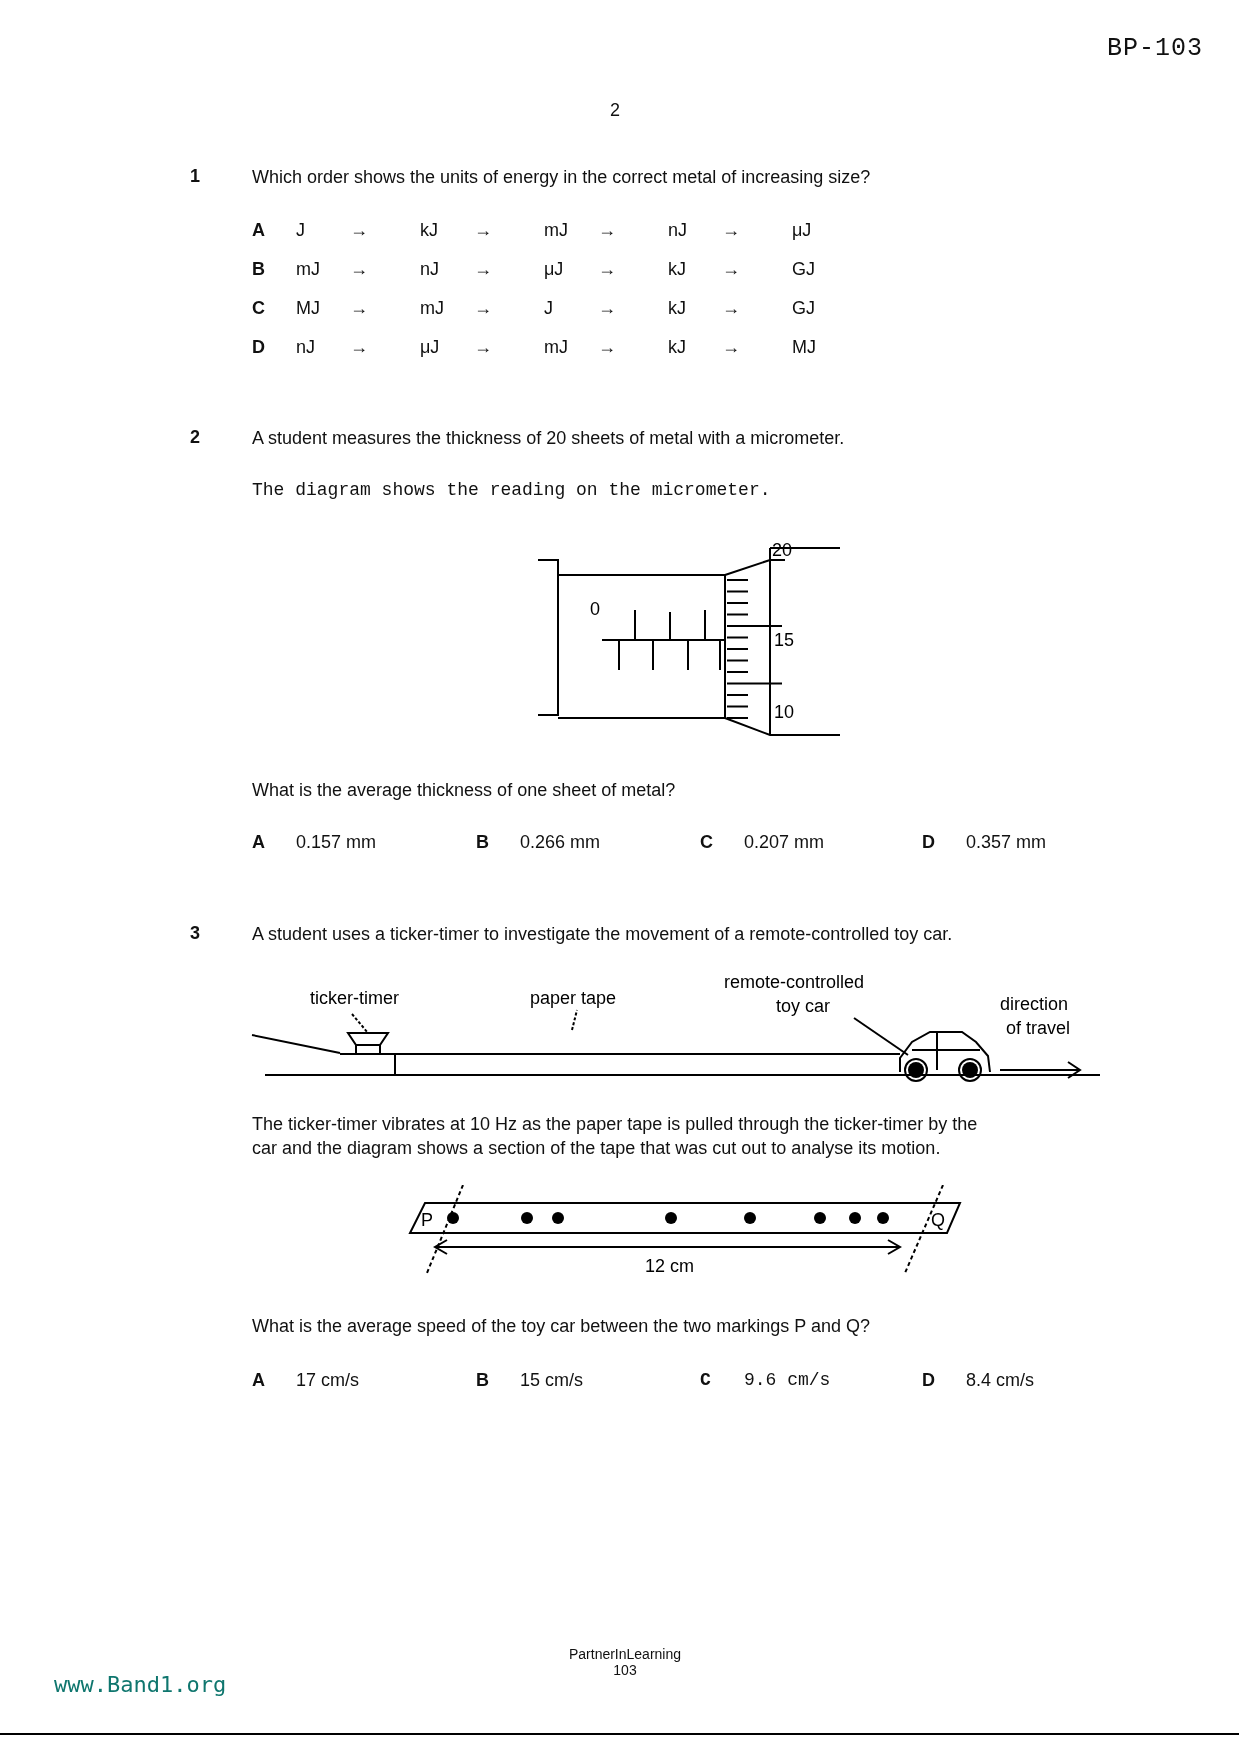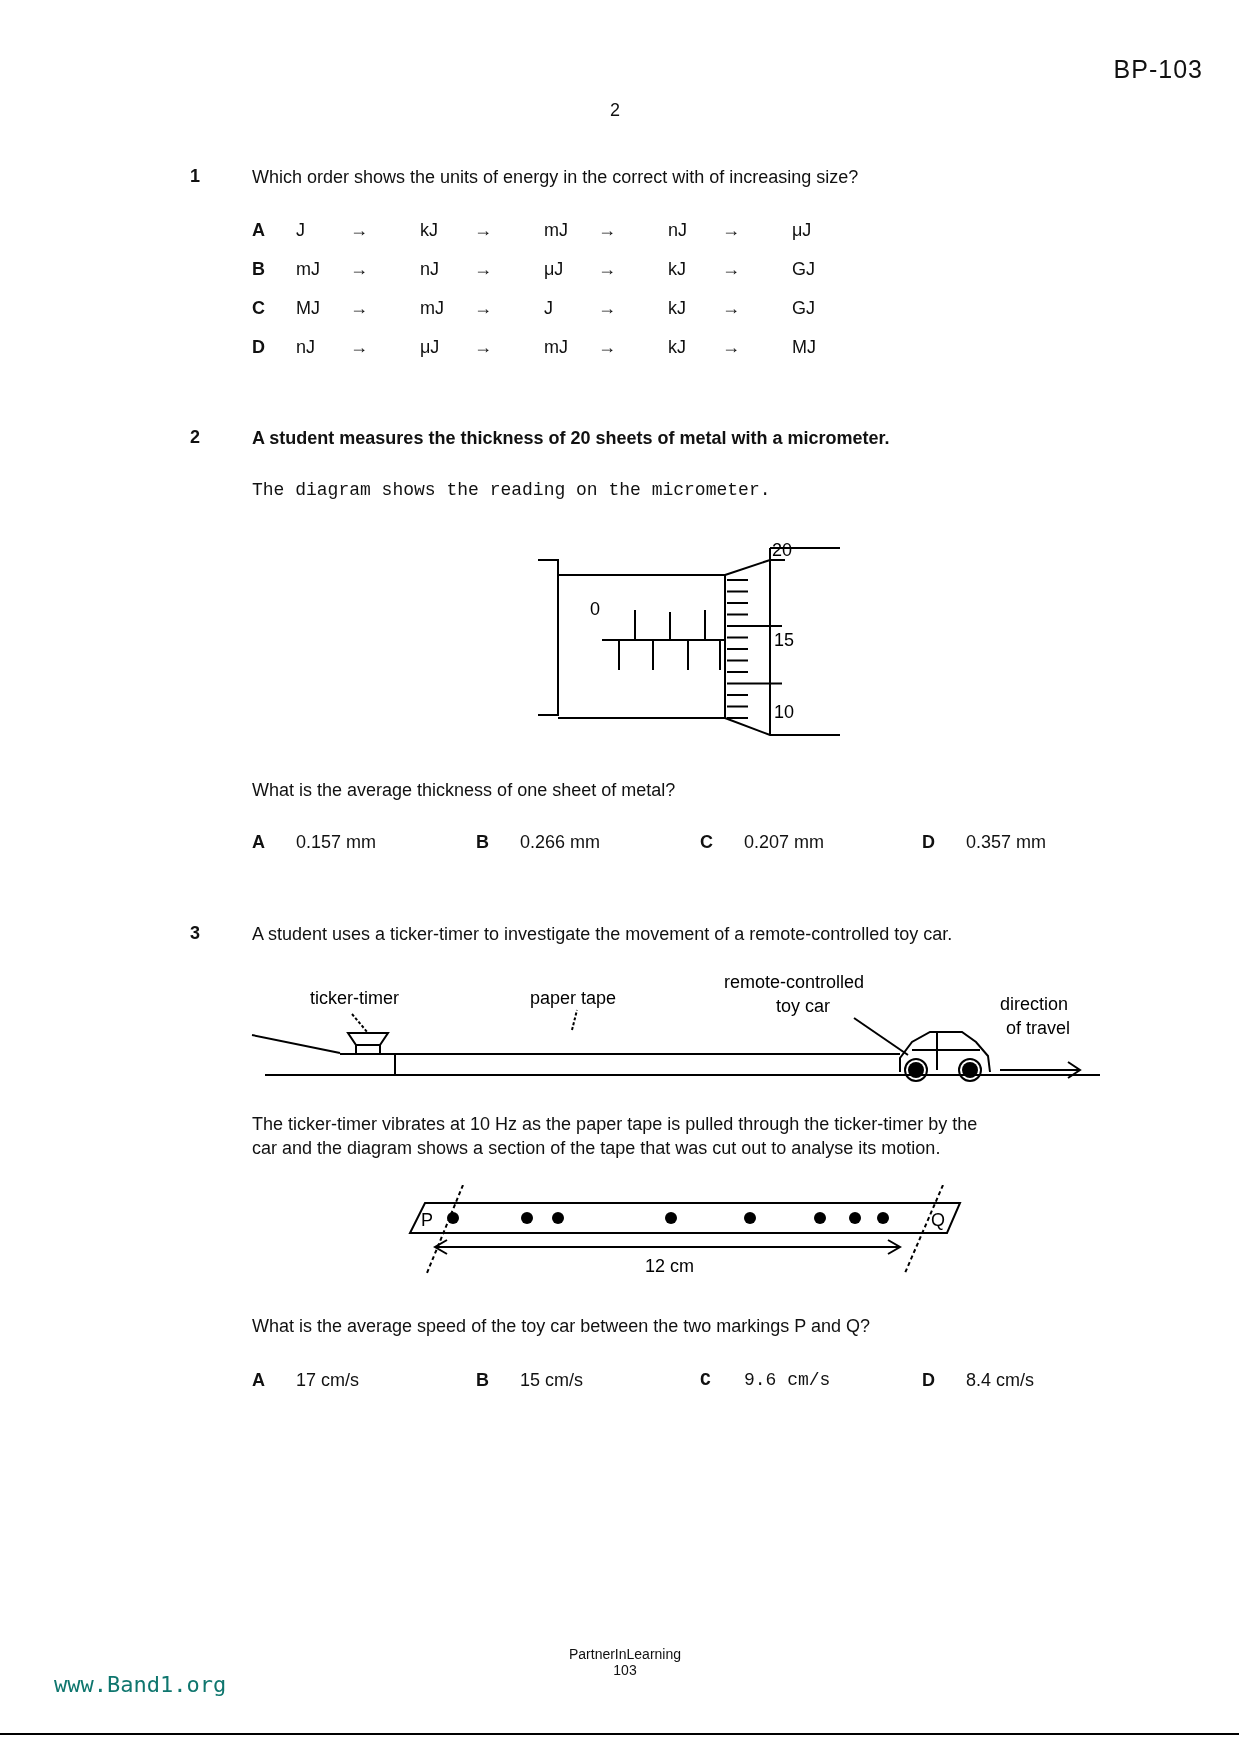--- a/index.html
+++ b/index.html
@@ -1,19 +1,19 @@
 <!DOCTYPE html>
 <html><head>
 <meta charset="utf-8">
 <style>
   html, body { margin: 0; padding: 0; background: #fff; }
   body { width: 1239px; height: 1754px; position: relative; overflow: hidden;
          font-family: "Liberation Sans", sans-serif; color: #111; }
   .abs { position: absolute; }
-  .code { right: 36px; top: 34px; font-size: 25px; font-family: Liberation Sans, sans-serif; letter-spacing: 1px; margin-top: 21px; }
+  .code { right: 36px; top: 34px; font-size: 25px; font-family: Liberation Mono, monospace; letter-spacing: 1px; }
   .pnum { left: 610px; top: 100px; font-size: 18px; }
   .qnum { font-weight: bold; font-size: 18px; }
   .qtext { font-size: 18px; line-height: 24px; }
   .opt-row { position: absolute; left: 252px; font-size: 18px; display: flex; }
   .opt-row .l { width: 44px; font-weight: bold; }
   .opt-row .u { width: 54px; }
   .opt-row .a { width: 70px; }
   .choice { position: absolute; font-size: 18px; }
   .choice b { display: inline-block; width: 44px; }
   .foot-site { left: 54px; top: 1672px; font-family: "DejaVu Sans Mono", monospace; font-size: 22px; color: #0f766e; }
@@ -21,21 +21,21 @@
   .bottom-line { left: 0; top: 1733px; width: 1239px; height: 2px; background: #000; }
   svg text { font-family: "Liberation Sans", sans-serif; }
 </style>
 </head>
 <body>
 
 <div class="abs code">BP-103</div>
 <div class="abs pnum">2</div>
 
 <div class="abs qnum" style="left:190px;top:166px;">1</div>
-<div class="abs qtext" style="left:252px;top:165px;">Which order shows the units of energy in the correct with of increasing size?</div>
+<div class="abs qtext" style="left:252px;top:165px;">Which order shows the units of energy in the correct metal of increasing size?</div>
 
 <div id="q1-options">
     <div class="opt-row" style="top: 220px;">
       <span class="l">A</span>
       <span class="u">J</span>
       <span class="a">→</span>
       <span class="u">kJ</span>
       <span class="a">→</span>
       <span class="u">mJ</span>
       <span class="a">→</span>
@@ -75,21 +75,21 @@
       <span class="a">→</span>
       <span class="u">mJ</span>
       <span class="a">→</span>
       <span class="u">kJ</span>
       <span class="a">→</span>
       <span class="u">MJ</span>
     </div>
   </div>
 
 <div class="abs qnum" style="left:190px;top:427px;">2</div>
-<div class="abs qtext" style="left:252px;top:426px;font-weight:bold;">A student measures the thickness of 20 sheets of metal with a micrometer.</div>
+<div class="abs qtext" style="left:252px;top:426px;">A student measures the thickness of 20 sheets of metal with a micrometer.</div>
 <div class="abs qtext" style="left:252px;top:478px;font-family:Liberation Mono, monospace;">The diagram shows the reading on the micrometer.</div>
 
 <svg class="abs" style="left:520px;top:540px;" width="320" height="210">
   <g stroke="#000" stroke-width="2" fill="none">
 
     <polyline points="18,20 38,20 38,175 18,175"></polyline>
 
     <line x1="38" y1="35" x2="205" y2="35"></line>
     <line x1="38" y1="178" x2="205" y2="178"></line>
 

